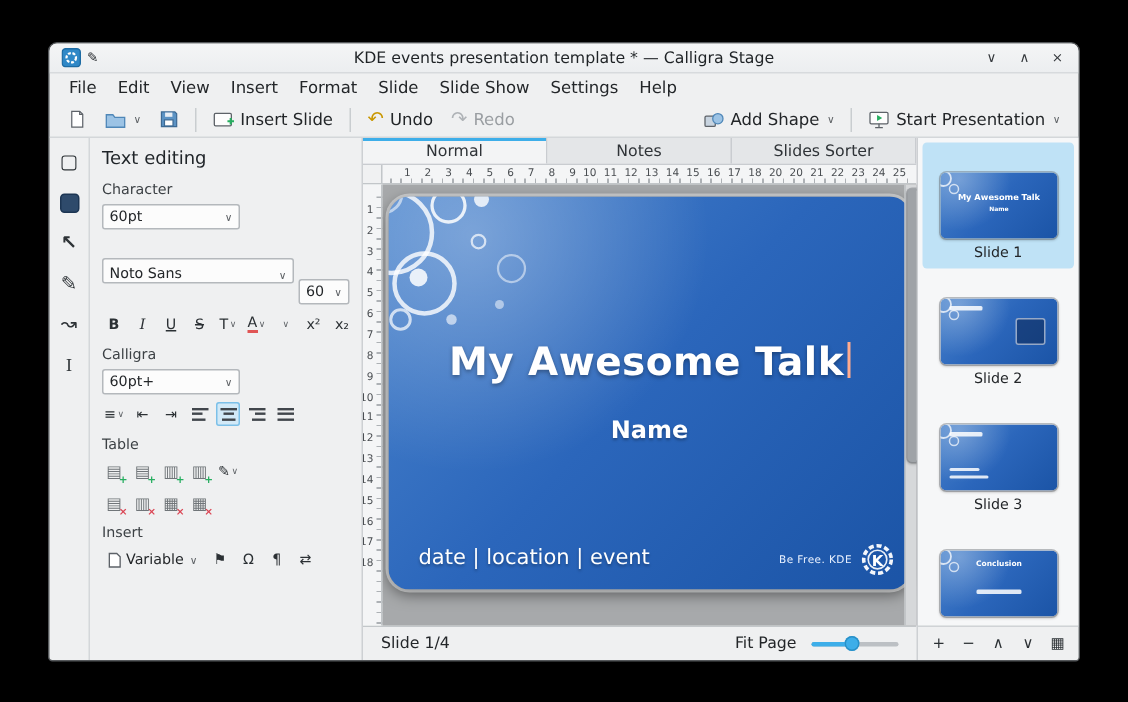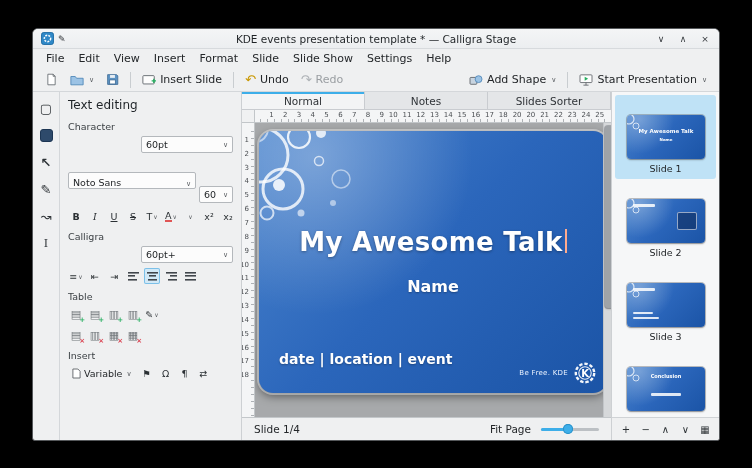--- a/index.html
+++ b/index.html
@@ -43,21 +43,21 @@
   .toolbox-btn{width:22px;height:22px;display:flex;align-items:center;justify-content:center;border-radius:3px;}
   .tool-glyph{font-size:13px;color:#2e3337;}
   .tool-box-glyph{width:13px;height:13px;background:#2e4a6b;border-radius:3px;box-shadow:inset 0 0 0 1.5px #1d3ck;
     border:1px solid #1c3553;}
 
   
   .docker-left{width:182px;flex:none;border-right:1px solid #cdd0d3;padding:5px 8px;font-size:10px;overflow:hidden;}
   .docker-title{font-size:12px;margin:1px 0 9px;color:#1f2428;}
   .section-label{font-size:9.5px;color:#3c4145;margin:7px 0 4px;}
   .drow{display:flex;align-items:center;gap:3px;margin-bottom:5px;}
-  .drow.right{justify-content:flex-end;}
+  .drow.right{}
   .combo{height:17px;background:#fcfcfc;border:1px solid #b4b8bc;border-radius:2px;display:flex;
     align-items:center;padding:0 4px;font-size:9.5px;color:#232629;}
   .combo .caret{margin-left:auto;font-size:7px;color:#5d6165;padding-left:4px;}
   .combo.w-style{width:92px;}
   .combo.w-family{flex:1;align-items:flex-end;}
   .combo.w-size{width:34px;flex:none;margin-top:28px;}
   .combo.w-para{width:92px;}
 
   .tbtn{min-width:16px;height:16px;display:inline-flex;align-items:center;justify-content:center;
     border-radius:2px;position:relative;font-size:9.5px;color:#2b3034;padding:0 1px;}
@@ -112,21 +112,21 @@
   .slide{width:348px;height:262px;border-radius:14px;position:relative;overflow:hidden;flex:none;
     background:radial-gradient(circle at 16% 10%,rgba(255,255,255,.30),rgba(255,255,255,0) 42%),
                linear-gradient(133deg,#4a84cd 0%,#2b66bb 48%,#1b54a6 100%);
     box-shadow:0 0 0 2px rgba(255,255,255,.38),0 3px 10px rgba(0,0,0,.5);}
   .bubbles{position:absolute;top:-6px;left:-6px;}
   .slide-title{position:absolute;top:96px;left:0;right:0;text-align:center;color:#fff;font-size:26px;
     font-weight:bold;text-shadow:0 1px 3px rgba(0,0,0,.35);letter-spacing:.3px;}
   .caret-line{display:inline-block;width:2px;height:24px;background:#ffab8e;vertical-align:-2px;margin-left:2px;}
   .slide-subtitle{position:absolute;top:146px;left:0;right:0;text-align:center;color:#fff;font-size:16px;
     font-weight:bold;text-shadow:0 1px 2px rgba(0,0,0,.3);}
-  .slide-footer{position:absolute;bottom:26px;left:20px;color:#fff;font-size:14px;font-weight:bold;
+  .slide-footer{position:absolute;bottom:13px;left:20px;color:#fff;font-size:14px;font-weight:normal;
     text-shadow:0 1px 2px rgba(0,0,0,.3);}
   .slide-brand{position:absolute;bottom:8px;right:10px;display:flex;align-items:center;gap:5px;}
   .brand-text{color:#eaf2ff;font-size:7px;letter-spacing:.3px;}
 
   .statusbar{height:23px;flex:none;border-top:1px solid #c3c7ca;display:flex;align-items:center;
     padding:0 12px;font-size:10.5px;gap:10px;background:#eff0f1;}
   .sb-spacer{flex:1;}
   .zoom-slider{width:58px;height:12px;position:relative;}
   .zoom-slider .track{position:absolute;left:0;right:0;top:5px;height:3px;background:#bcc0c4;border-radius:2px;}
   .zoom-slider .fill{position:absolute;left:0;width:26px;top:5px;height:3px;background:#3daee9;border-radius:2px;}

